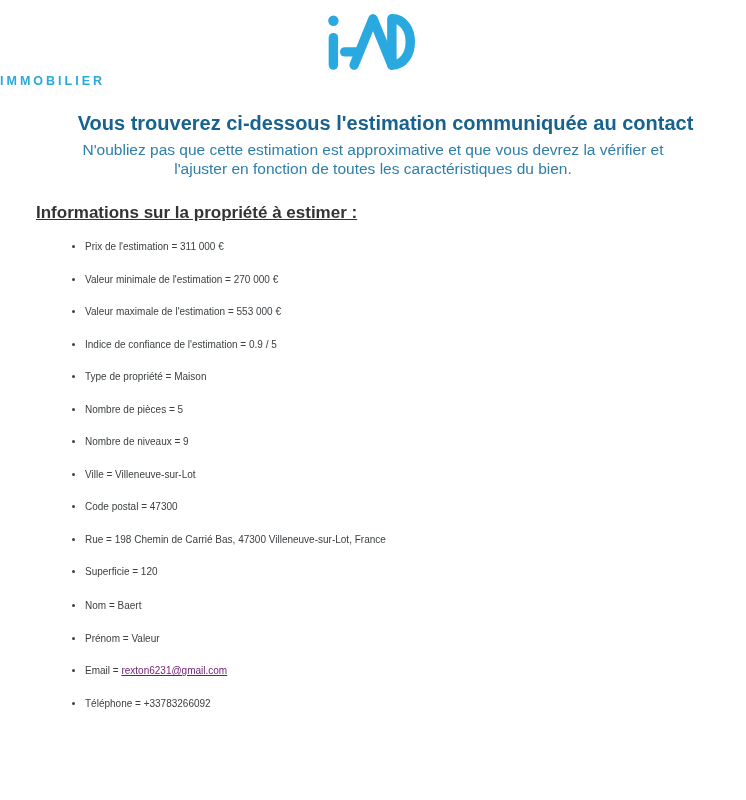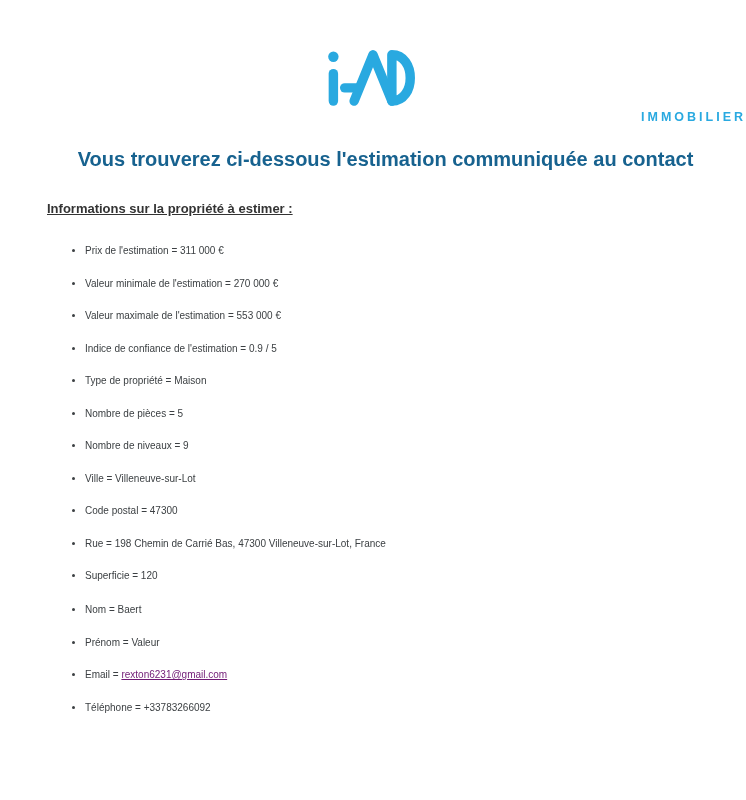--- a/index.html
+++ b/index.html
@@ -11,22 +11,21 @@
   .page {
     width: 746px;
     height: 800px;
     background: #ffffff;
     overflow: hidden;
     box-sizing: border-box;
   }
   
   .logo-block {
     padding-top: 10px;
-    text-align: right;
-    margin-top: 36px;
+    text-align: left;
   }
   .logo-mark {
     display: block;
     margin: 0 auto;
   }
   .logo-subtitle {
     display: block;
     margin-top: 2px;
     font-size: 12.5px;
     font-weight: bold;
@@ -52,22 +51,22 @@
     line-height: 19px;
     color: #2e7ea8;
   }
   
   .content {
     padding: 0 36px;
     color: #3c4043;
   }
   .section-title {
     display: inline-block;
-    margin: 11px;
-    font-size: 13px;
+    margin: 0;
+    font-size: 17px;
     font-weight: bold;
     color: #333333;
     text-decoration: underline;
   }
   .section-title.first { margin-top: 25px; }
   .section-title.second { margin-top: 21px; }
   ul.info-list {
     margin: 14px 0 0 0;
     padding-left: 49px;
     list-style: disc;
@@ -96,20 +95,21 @@
         <path d="M23 44 H35"></path>
         <path d="M33 58 L53 9 L73 58"></path>
         <path d="M73 58 L73 9 C99 9 99 58 73 58 Z"></path>
       </g>
     </svg>
     <span class="logo-subtitle">IMMOBILIER</span>
   </div>
 
   <div class="header">
     <h1 class="header-title">Vous trouverez ci-dessous l'estimation communiquée au contact</h1>
+    <p class="header-subtitle">N'oubliez pas que cette estimation est approximative et que vous devrez la vérifier et l'ajuster en fonction de toutes les caractéristiques du bien.</p>
   </div>
 
   <div class="content">
 
     
     <h2 class="section-title first">Informations sur la propriété à estimer :</h2>
     <ul class="info-list">
       <li>Prix de l'estimation = 311 000 €</li>
       <li>Valeur minimale de l'estimation = 270 000 €</li>
       <li>Valeur maximale de l'estimation = 553 000 €</li>

